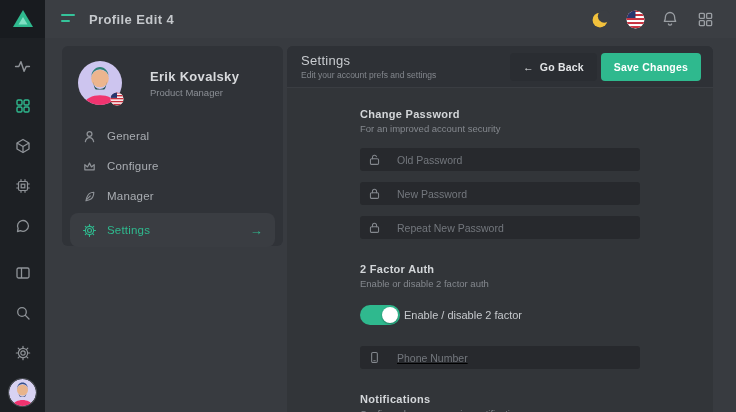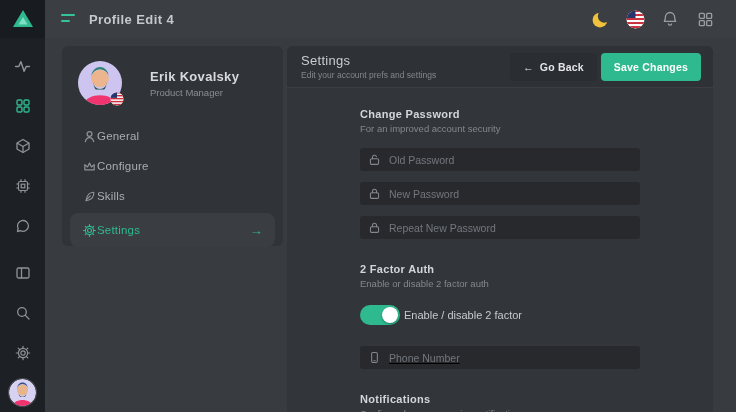--- a/index.html
+++ b/index.html
@@ -35,21 +35,21 @@
 
   
   .profile-card { position:absolute; left:17px; top:8px; width:221px; height:200px;
                   background:#303338; border-radius:6px; padding:15px 8px 0 8px; }
   .profile-head { display:flex; align-items:center; gap:28px; padding:0 8px; margin-bottom:16px; }
   .avatar-wrap { position:relative; width:44px; height:44px; flex:0 0 auto; }
   .avatar-wrap .badge { position:absolute; right:-2px; bottom:-1px; width:14px; height:14px; border-radius:50%; overflow:hidden; }
   .p-name { color:#d7d9dc; font-size:13px; font-weight:700; letter-spacing:.3px; }
   .p-role { color:#8b8f95; font-size:9.5px; margin-top:3px; }
   .menu { display:flex; flex-direction:column; }
-  .menu-item { display:flex; align-items:center; height:30px; padding:0 12px; color:#a9adb2;
+  .menu-item { display:flex; align-items:center; gap:10px; height:30px; padding:0 12px; color:#a9adb2;
                font-size:11.5px; letter-spacing:.2px; cursor:pointer; border-radius:8px; }
   .menu-item .mi-ic { display:flex; color:#8f9398; }
   .menu-item.active { background:#3a3d42; color:#2fb98e; height:34px; margin-top:2px; }
   .menu-item.active .mi-ic { color:#2fb98e; }
   .menu-arrow { margin-left:auto; color:#2fb98e; font-size:13px; }
 
   
   .panel { position:absolute; left:242px; top:8px; width:426px; height:380px; background:#323539; border-radius:6px 6px 0 0; }
   .panel-header { height:42px; background:#2e3136; border-radius:6px 6px 0 0; display:flex; align-items:center;
                   padding:0 12px 0 14px; border-bottom:1px solid #3a3d42; }
@@ -59,21 +59,21 @@
   .btn { border:none; border-radius:4px; font-family:"Liberation Sans",sans-serif; font-size:10.5px;
          font-weight:700; cursor:pointer; padding:8px 13px; letter-spacing:.2px; }
   .btn-back { background:#2a2d32; color:#e4e6e8; }
   .btn-back .arr { margin-right:6px; font-weight:400; }
   .btn-save { background:#2fb98e; color:#fff; }
 
   .panel-body { padding:20px 0 0 73px; }
   .sec-title { color:#d3d6d9; font-size:11px; font-weight:700; letter-spacing:.3px; }
   .sec-sub { color:#84888e; font-size:9.5px; margin-top:3px; }
   .fields { margin-top:14px; display:flex; flex-direction:column; gap:11px; width:280px; }
-  .inp { display:flex; align-items:center; background:#27292d; border-radius:3px; height:23px; padding:0 8px; gap:8px; }
+  .inp { display:flex; align-items:center; background:#27292d; border-radius:3px; height:23px; padding:0 8px; gap:16px; }
   .inp svg { color:#84888e; flex:0 0 auto; }
   .inp input { background:transparent; border:none; outline:none; color:#b9bcc0; font-size:10.5px; width:100%;
                font-family:"Liberation Sans",sans-serif; }
   .inp input::placeholder { color:#73777d; }
   .section { margin-top:24px; }
   .section:first-child { margin-top:0; }
   .toggle-row { display:flex; align-items:center; gap:4px; margin-top:16px; cursor:pointer; }
   .toggle { width:40px; height:20px; border-radius:10px; background:#2fb98e; position:relative; flex:0 0 auto; }
   .toggle .knob { position:absolute; top:2px; right:2px; width:16px; height:16px; border-radius:50%; background:#fff;
                   box-shadow:0 1px 2px rgba(0,0,0,.35); }
@@ -272,21 +272,21 @@
         </span>
         <span>Configure</span>
       </div>
       <div class="menu-item">
         <span class="mi-ic">
           <svg width="15" height="15" viewBox="0 0 16 16" fill="none" stroke="currentColor" stroke-width="1.2" stroke-linejoin="round">
             <path d="M12.6 3.4C9.2 3.4 6 5.9 5 9.4L4.2 12.6l3-.8c3.5-1 5.4-4.4 5.4-8.4Z"></path>
               <path d="M4.8 11.4 9.2 7"></path>
           </svg>
         </span>
-        <span>Skills</span>
+        <span>Manager</span>
       </div>
       <div class="menu-item active">
         <span class="mi-ic">
           <svg width="15" height="15" viewBox="0 0 16 16" fill="none" stroke="currentColor" stroke-width="1.2" stroke-linecap="round">
             <circle cx="8" cy="8" r="2.1"></circle>
               <circle cx="8" cy="8" r="4.4"></circle>
             <path d="M12.4 8h2M1.6 8h2M8 1.6v2M8 12.4v2M11.1 4.9l1.4-1.4M3.5 12.5l1.4-1.4M11.1 11.1l1.4 1.4M3.5 3.5l1.4 1.4"></path>
           </svg>
         </span>
         <span>Settings</span>

